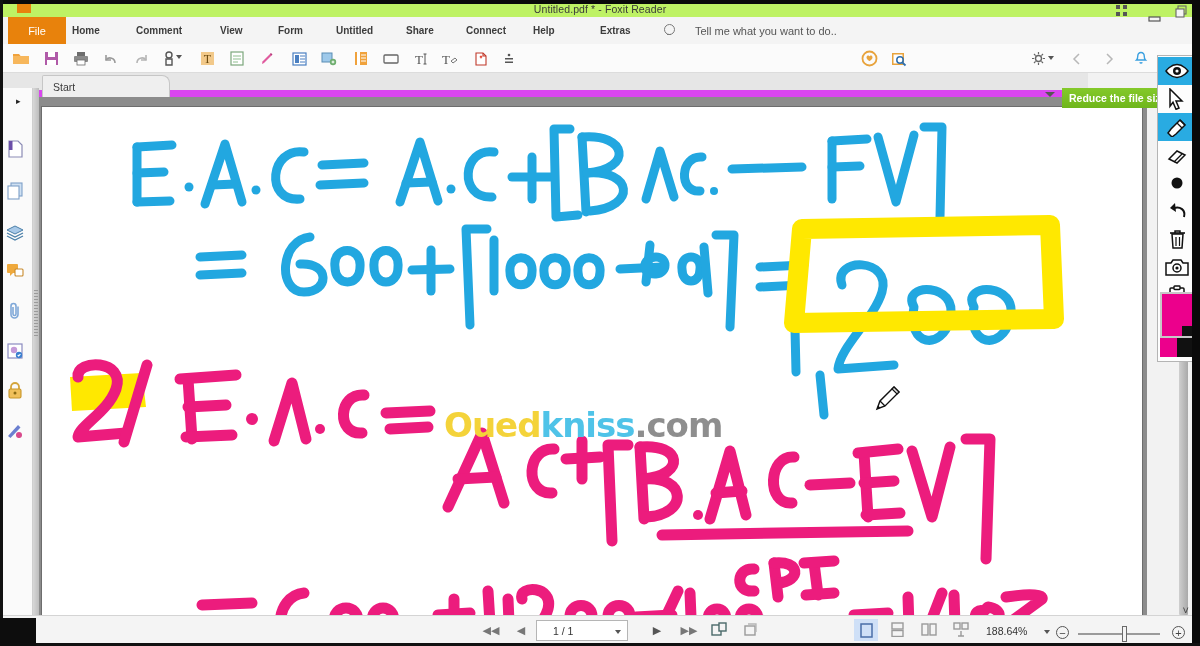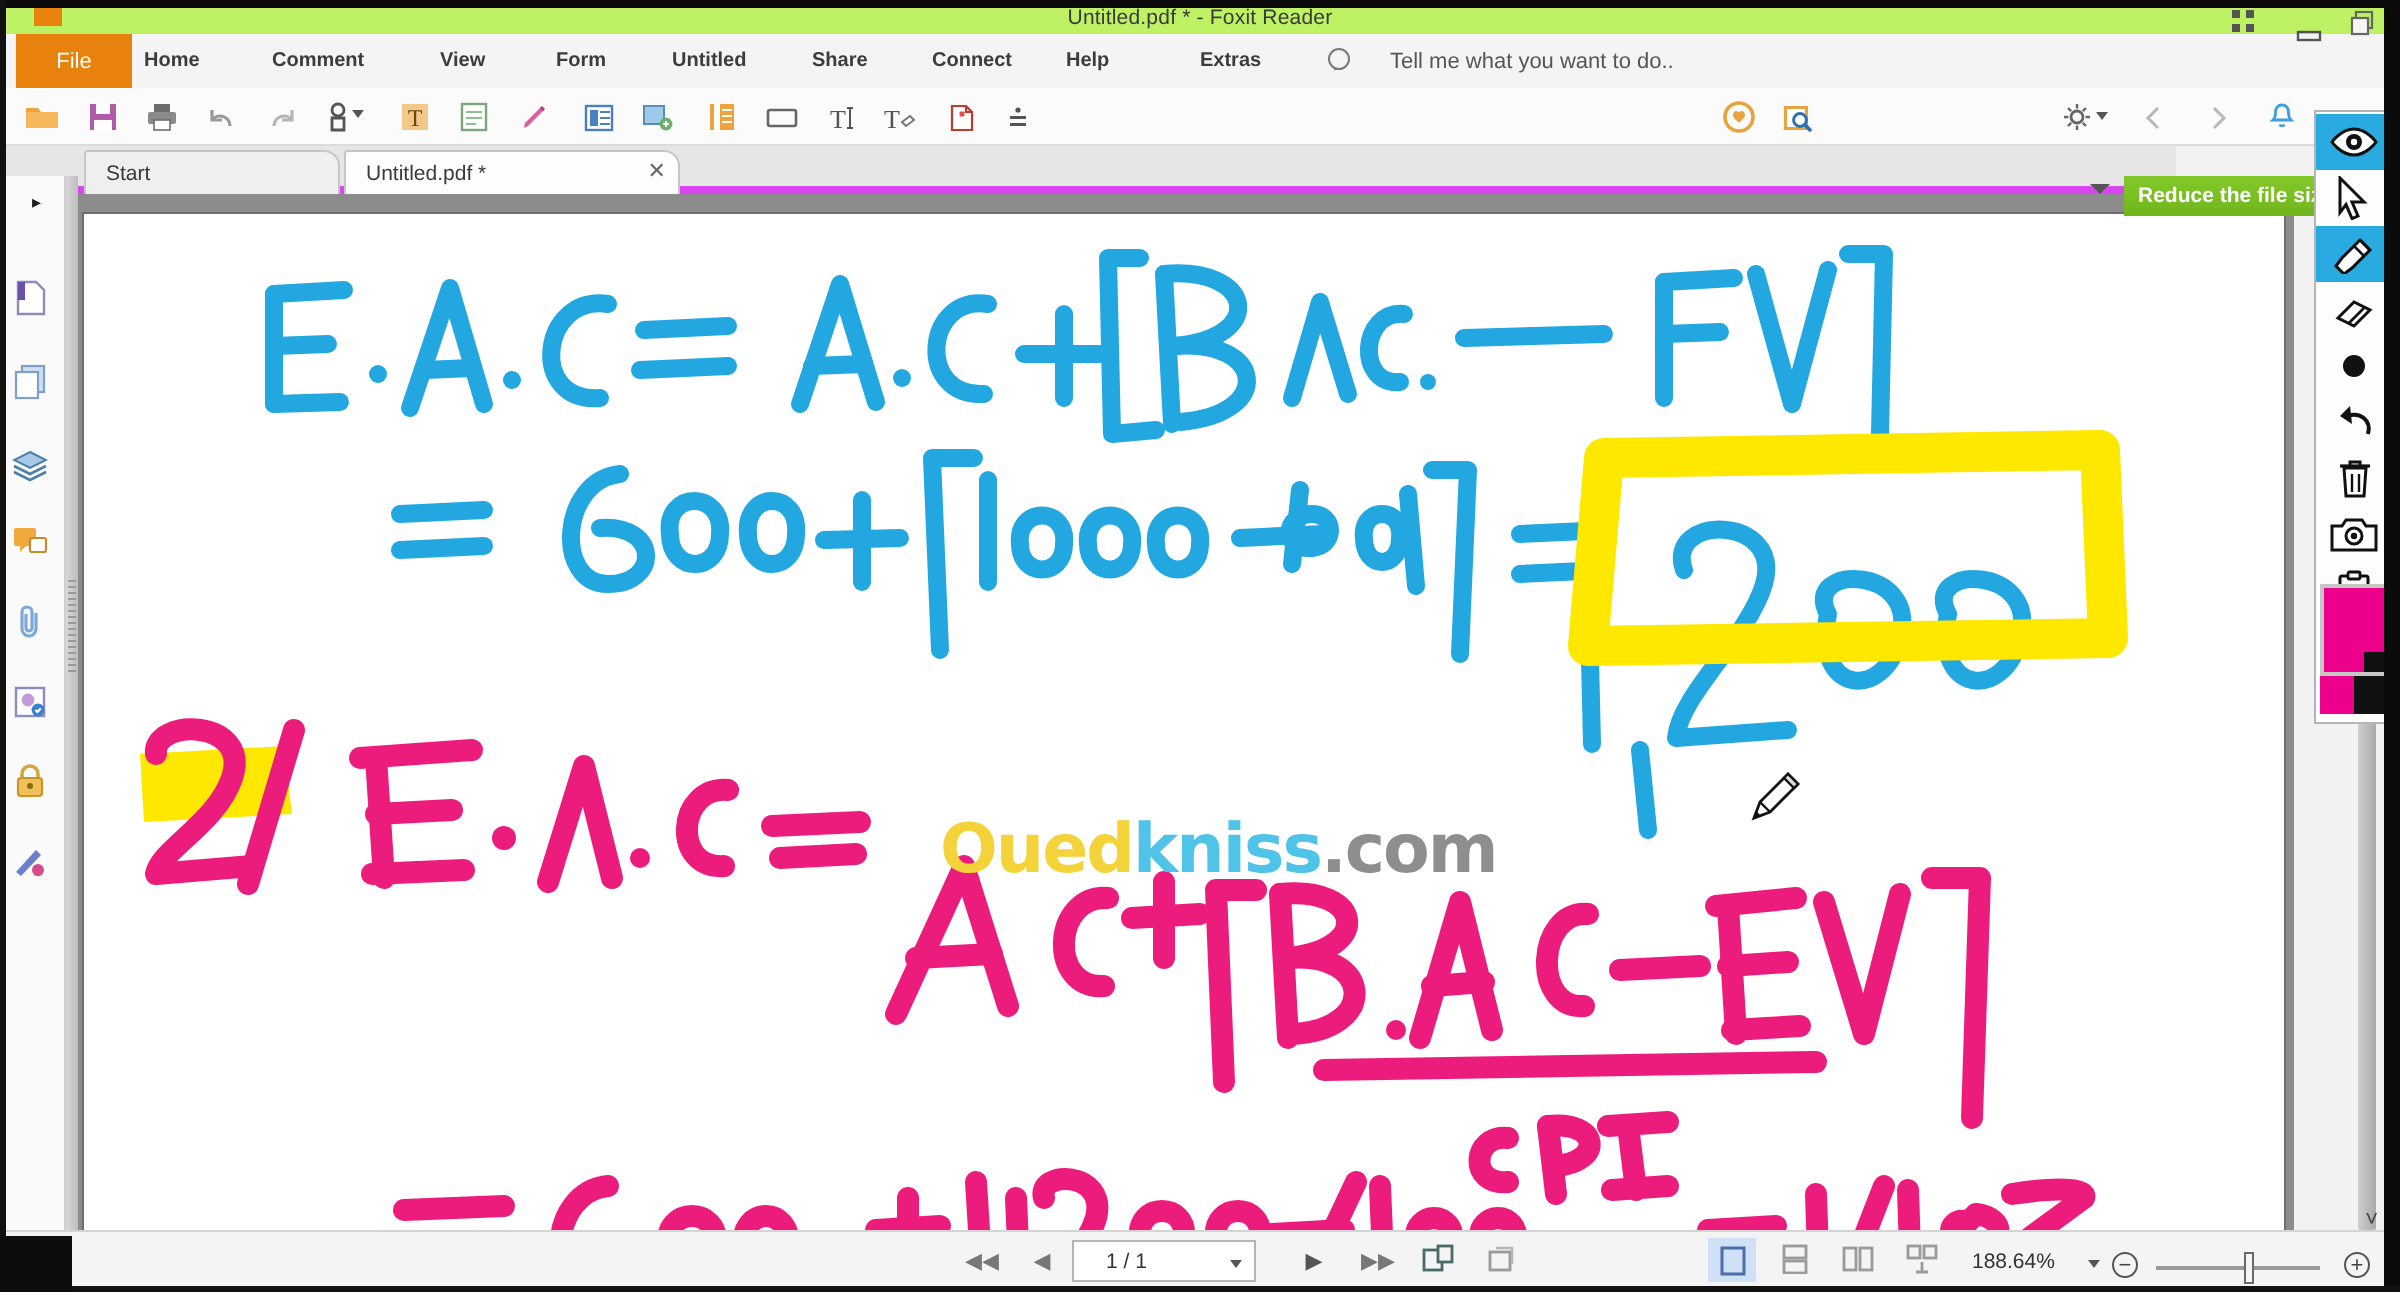--- a/index.html
+++ b/index.html
@@ -73,21 +73,21 @@
     position:absolute; left:925px; top:30px; width:92px; height:17px;
     background:#fff; border:1px solid #b9b9b9;
     display:flex; align-items:center; padding-left:5px;
     font-size:10px; color:#888;
   }
   .find-mag { position:absolute; right:3px; top:2px; }
 
   
   .tabstrip {
     position:absolute; left:0; top:73px; width:1088px; height:24px;
-    background:#e6e6e6; border-bottom:4px solid #d946ef;
+    background:#e6e6e6; border-bottom:7px solid #d946ef;
   }
   .doctab {
     position:absolute; top:2px; height:22px;
     background:#efefef; border:1px solid #c6c6c6; border-bottom:none;
     border-radius:2px 8px 0 0;
     display:flex; align-items:center; padding:0 10px;
     font-size:10.5px; color:#3a3a3a;
   }
   .doctab.active { background:#fdfdfd; }
   .tab-close {
@@ -139,21 +139,21 @@
   }
 
   
   .ink { position:absolute; left:0; top:0; width:1100px; height:516px; pointer-events:none; }
 
   
   .watermark {
     position:absolute; left:402px; top:298px;
     font-size:34px; font-weight:bold; letter-spacing:-1px;
     font-family:"DejaVu Sans", sans-serif;
-    white-space:nowrap; z-index:5;margin-left:26px;
+    white-space:nowrap; z-index:5;
   }
   .wm-a { color:#f4d33a; }
   .wm-b { color:#4fc3e8; }
   .wm-c { color:#8e8e8e; }
 
   
   .cursor-pencil { position:absolute; left:833px; top:278px; z-index:40; }
 
   
   .annobar {
@@ -444,24 +444,20 @@
         <path d="M15 6l4 8-4 4-4-4z" fill="#fff"></path>
         <path d="M15 14v8" stroke="#fff" stroke-width="1.6"></path>
       </svg>
     </div>
   </div>
 
   <div class="tabstrip">
     <div class="doctab" style="left:42px;width:128px">
       <span>Start</span>
     </div>
-    <div class="doctab active" style="left:172px;width:168px">
-      <span>Untitled.pdf *</span>
-      <span class="tab-close">✕</span>
-    </div>
   </div>
 
   <div class="leftrail"></div>
   <div style="position:absolute;left:16px;top:96px;font-size:9px;color:#222;z-index:8;">▸</div>
 
   <div class="rail-ico" style="top:138px">
     <svg width="17" height="18" viewBox="0 0 17 18">
         <path d="M2 1h9l4 4v12H2z" fill="#fff" stroke="#8b8bb5" stroke-width="1.2"></path>
         <rect x="2" y="1" width="3.5" height="9" fill="#6b4fa8"></rect>
       </svg>

